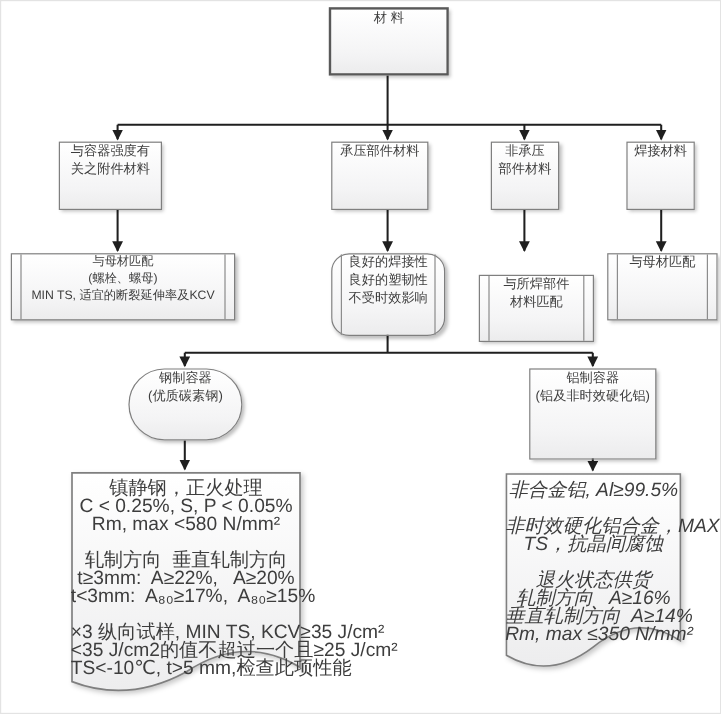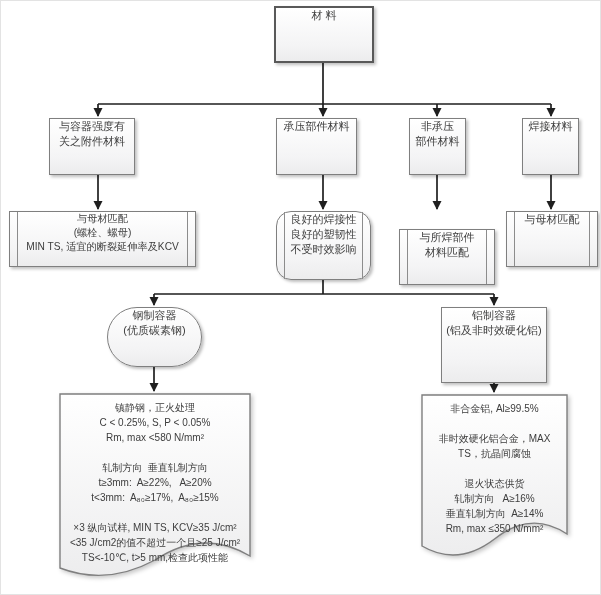--- a/index.html
+++ b/index.html
@@ -22,21 +22,21 @@
   .process::before,.process::after{
     content:"";position:absolute;top:0;bottom:0;width:1px;background:#8c8c8c;
   }
   .process::before{left:7px;}
   .process::after{right:7px;}
   .small{font-size:10.2px;line-height:14px;}
   .doc{position:absolute;}
   .doc svg{position:absolute;left:0;top:0;filter:drop-shadow(2px 2px 2px rgba(0,0,0,0.22));}
   .doc-text{
     position:absolute;left:0;right:0;top:7px;
-    text-align:center;font-size:10px;line-height:15px;
+    text-align:center;font-size:16px;line-height:15px;
   }
   .doc-line{min-height:15px;white-space:pre;}
   #connectors{position:absolute;left:0;top:0;pointer-events:none;}
 </style>
 </head>
 <body>
 
 <div id="canvas">
 
   <svg id="connectors" width="601" height="595" viewBox="0 0 601 595">
@@ -130,21 +130,21 @@
       <div class="doc-line">轧制方向  垂直轧制方向</div>
       <div class="doc-line">t≥3mm:  A≥22%,   A≥20%</div>
       <div class="doc-line">t&lt;3mm:  A₈₀≥17%,  A₈₀≥15%</div>
       <div class="doc-line"></div>
       <div class="doc-line">×3 纵向试样, MIN TS, KCV≥35 J/cm²</div>
       <div class="doc-line">&lt;35 J/cm2的值不超过一个且≥25 J/cm²</div>
       <div class="doc-line">TS&lt;-10℃, t&gt;5 mm,检查此项性能</div>
     </div>
   </div>
 
-  <div class="doc" style="left:420px;top:393px;width:147px;height:164px;">
+  <div class="doc" style="left:420px;top:393px;width:147px;height:164px;font-style:italic;">
     <svg width="147" height="164" viewBox="0 0 147 164">
       <defs>
         <linearGradient id="dg2" x1="0" y1="0" x2="0" y2="1">
           <stop offset="0" stop-color="#ffffff"></stop>
           <stop offset="1" stop-color="#ededee"></stop>
         </linearGradient>
       </defs>
       <path d="M1,1 L146,1 L146,140 Q110,116 73.5,145 Q37,173 1,152 Z" fill="url(#dg2)" stroke="#7f7f7f" stroke-width="1.4"></path>
     </svg>
     <div class="doc-text">

